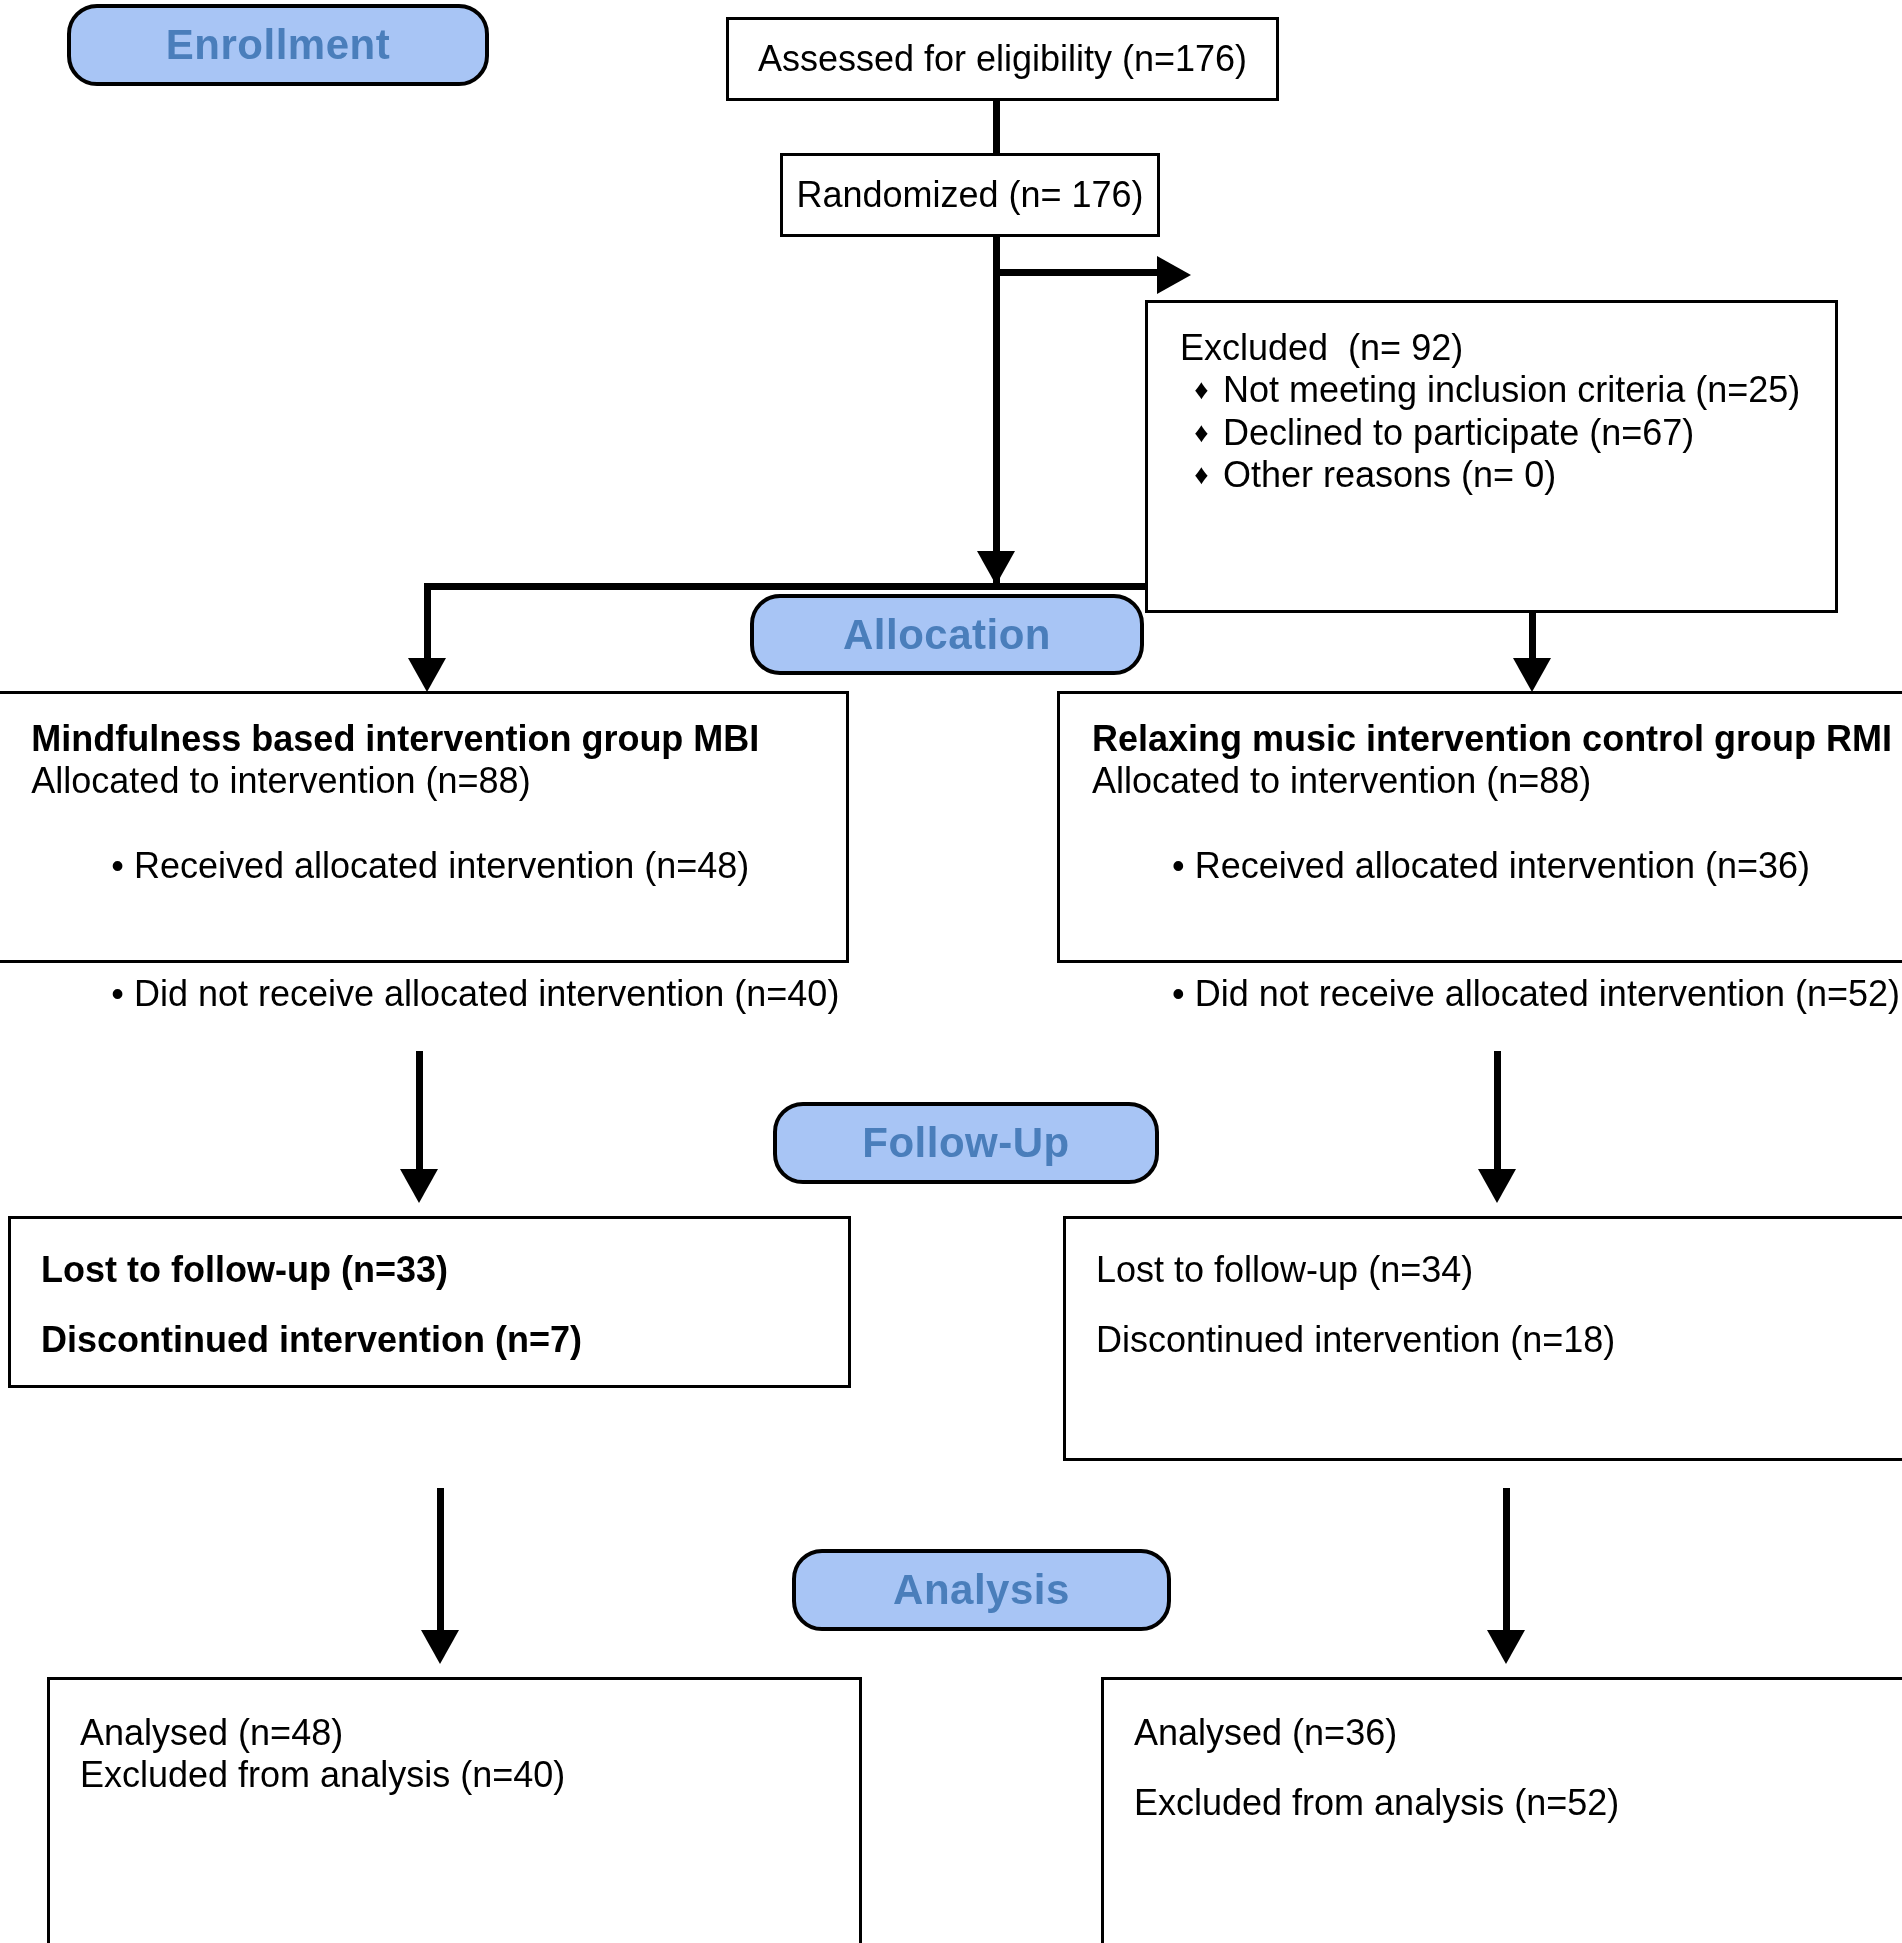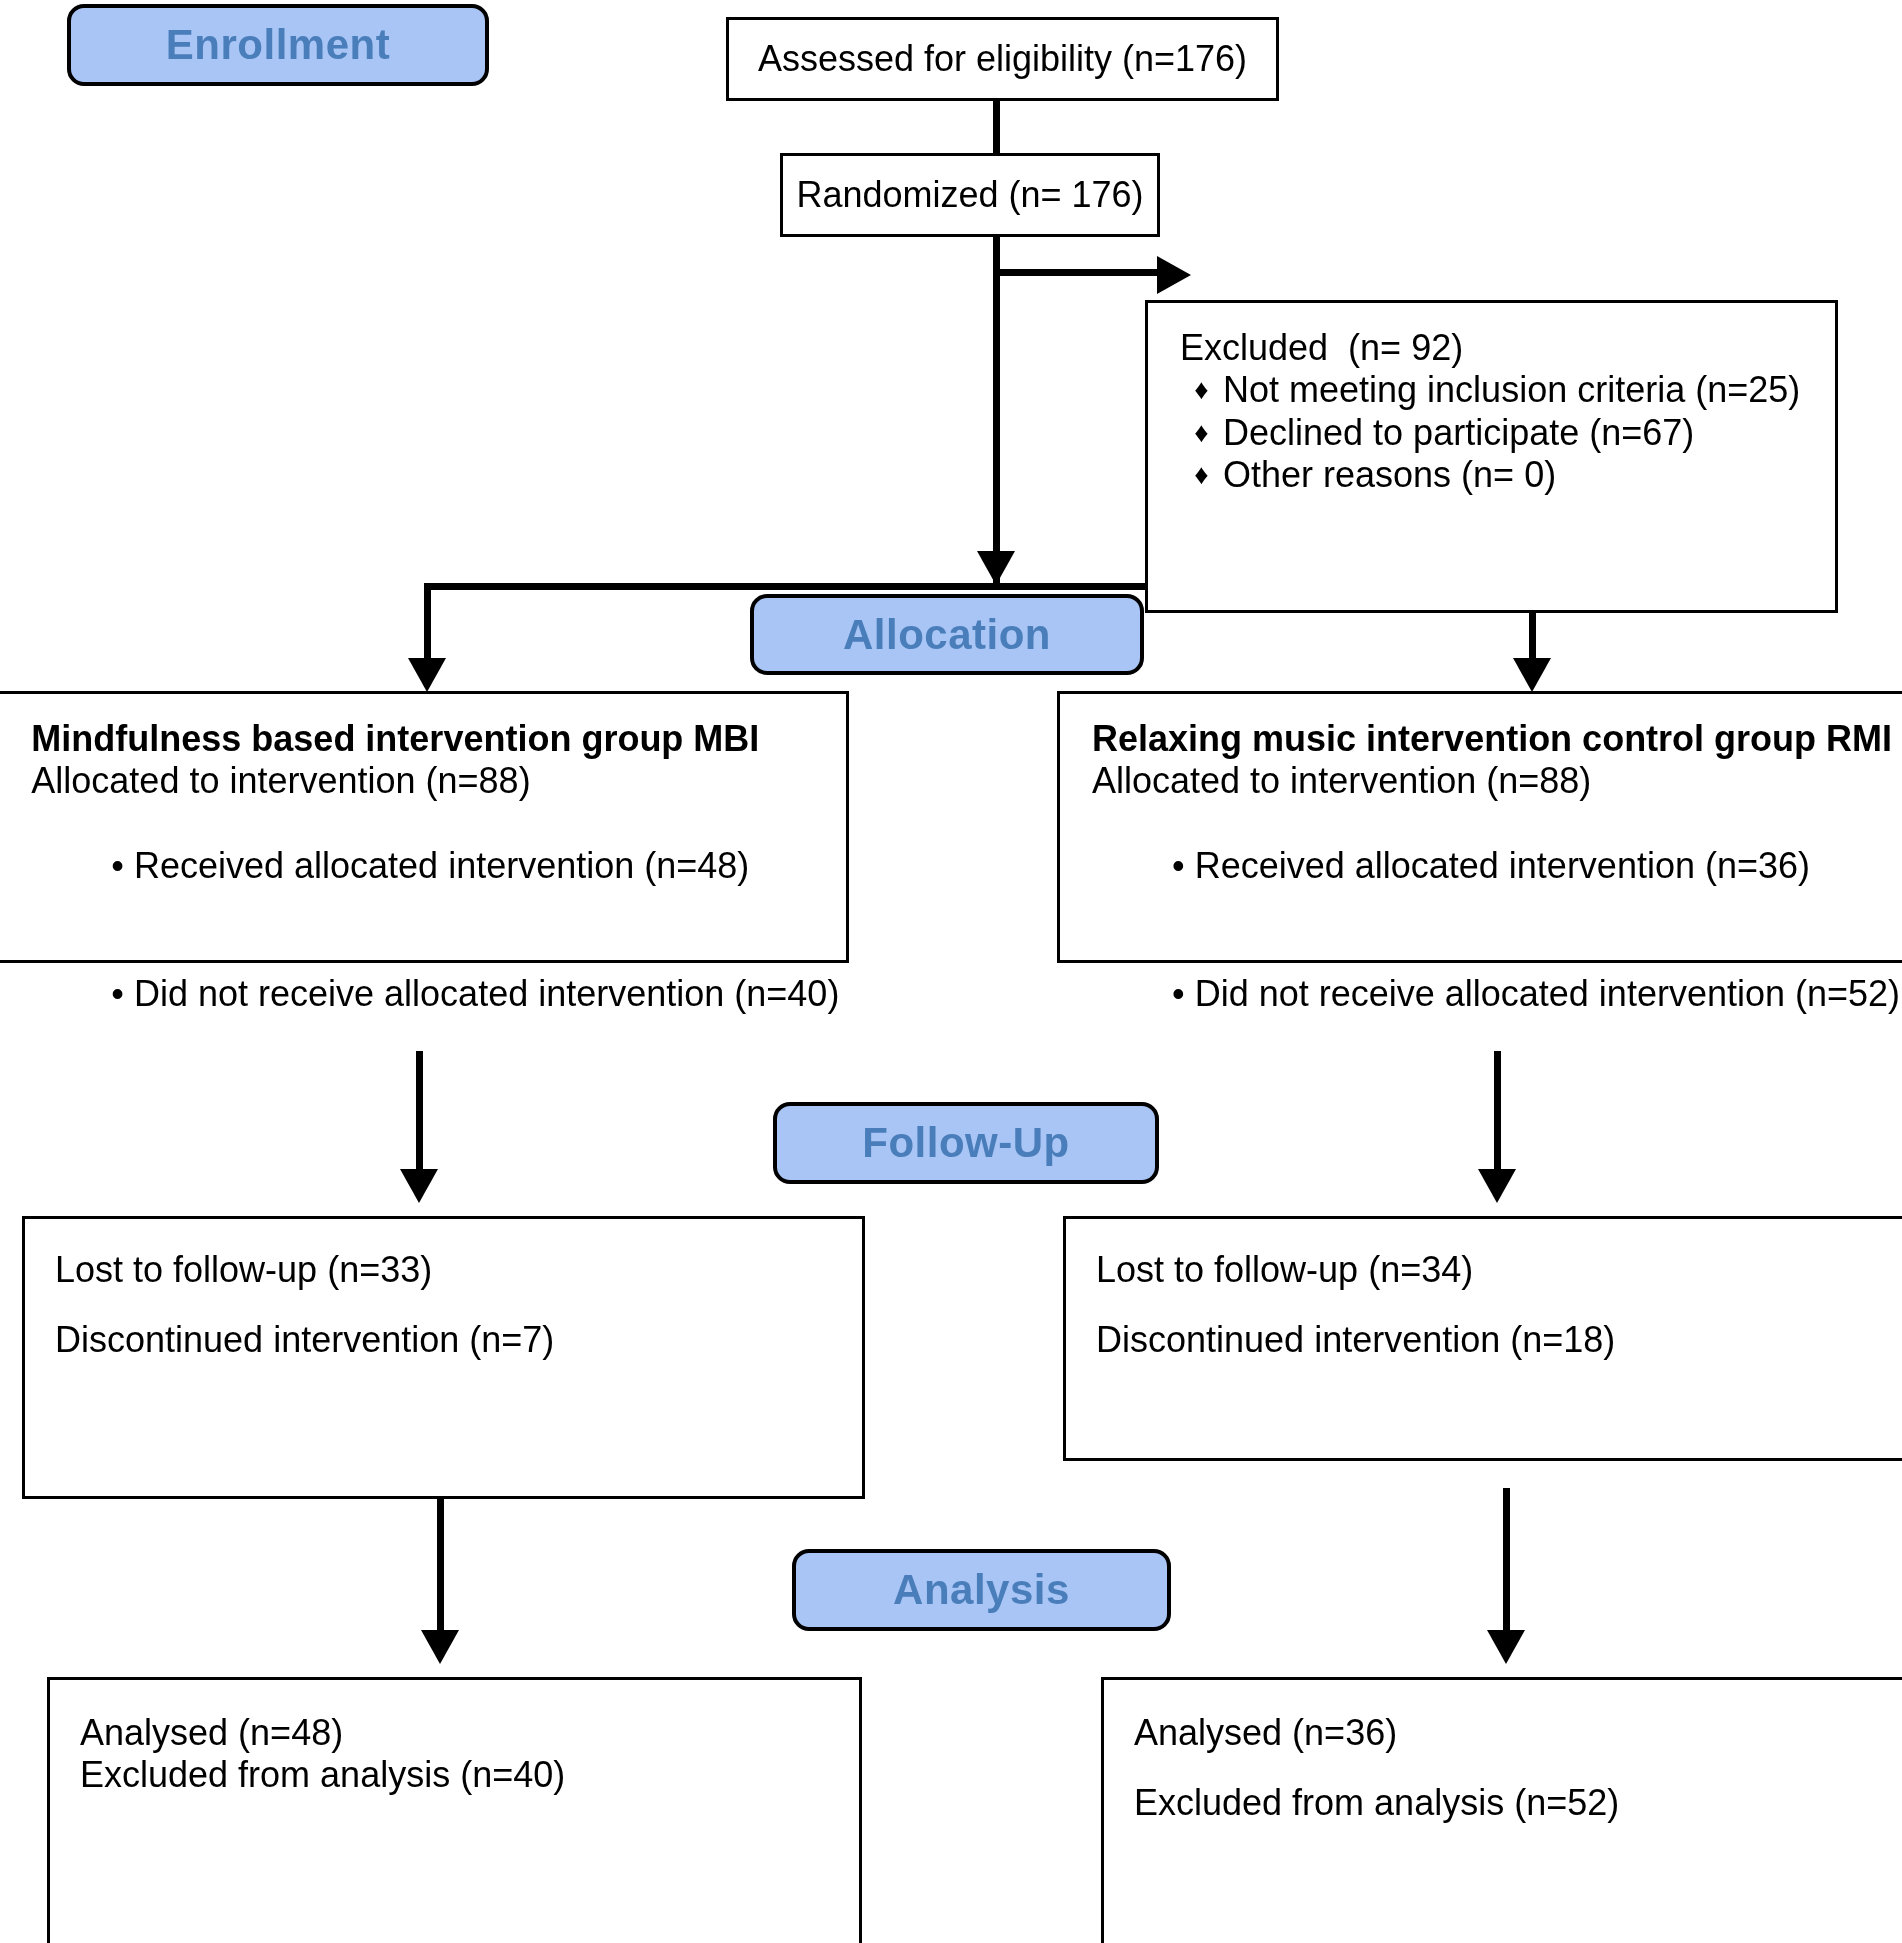--- a/index.html
+++ b/index.html
@@ -16,21 +16,21 @@
     font-family: "Liberation Sans", sans-serif;
     overflow: hidden;
   }
 
   
   .stage-badge {
     position: absolute;
     box-sizing: border-box;
     background: #A8C5F5;
     border: 4.7px solid #000000;
-    border-radius: 17px;
+    border-radius: 30px;
     color: #4A7EBB;
     font-weight: bold;
     font-size: 42px;
     letter-spacing: 0.5px;
     display: flex;
     align-items: center;
     justify-content: center;
     line-height: 1;
     z-index: 5;
   }
@@ -190,21 +190,21 @@
   <div class="vline" style="left:416px; top:1051px; height:131px;"></div>
   <div class="arrow-down" style="left:400px; top:1169px;"></div>
 
   <div class="vline" style="left:1494px; top:1051px; height:131px;"></div>
   <div class="arrow-down" style="left:1478px; top:1169px;"></div>
 
   <div class="stage-badge" style="left:773px; top:1102px; width:386px; height:82px;">
     <span>Follow-Up</span>
   </div>
 
-  <div class="box" style="left:22px; top:1216px; width:843px; height:283px;">
+  <div class="box" style="left:8px; top:1216px; width:843px; height:172px;font-weight:bold;">
     <div style="padding:30px 0 0 30px;">
       <div class="line-row">Lost to follow-up (n=33)</div>
       <div class="line-row" style="margin-top:28px;">Discontinued intervention (n=7)</div>
     </div>
   </div>
 
   <div class="box" style="left:1063px; top:1216px; width:843px; height:245px;">
     <div style="padding:30px 0 0 30px;">
       <div class="line-row">Lost to follow-up (n=34)</div>
       <div class="line-row" style="margin-top:28px;">Discontinued intervention (n=18)</div>

